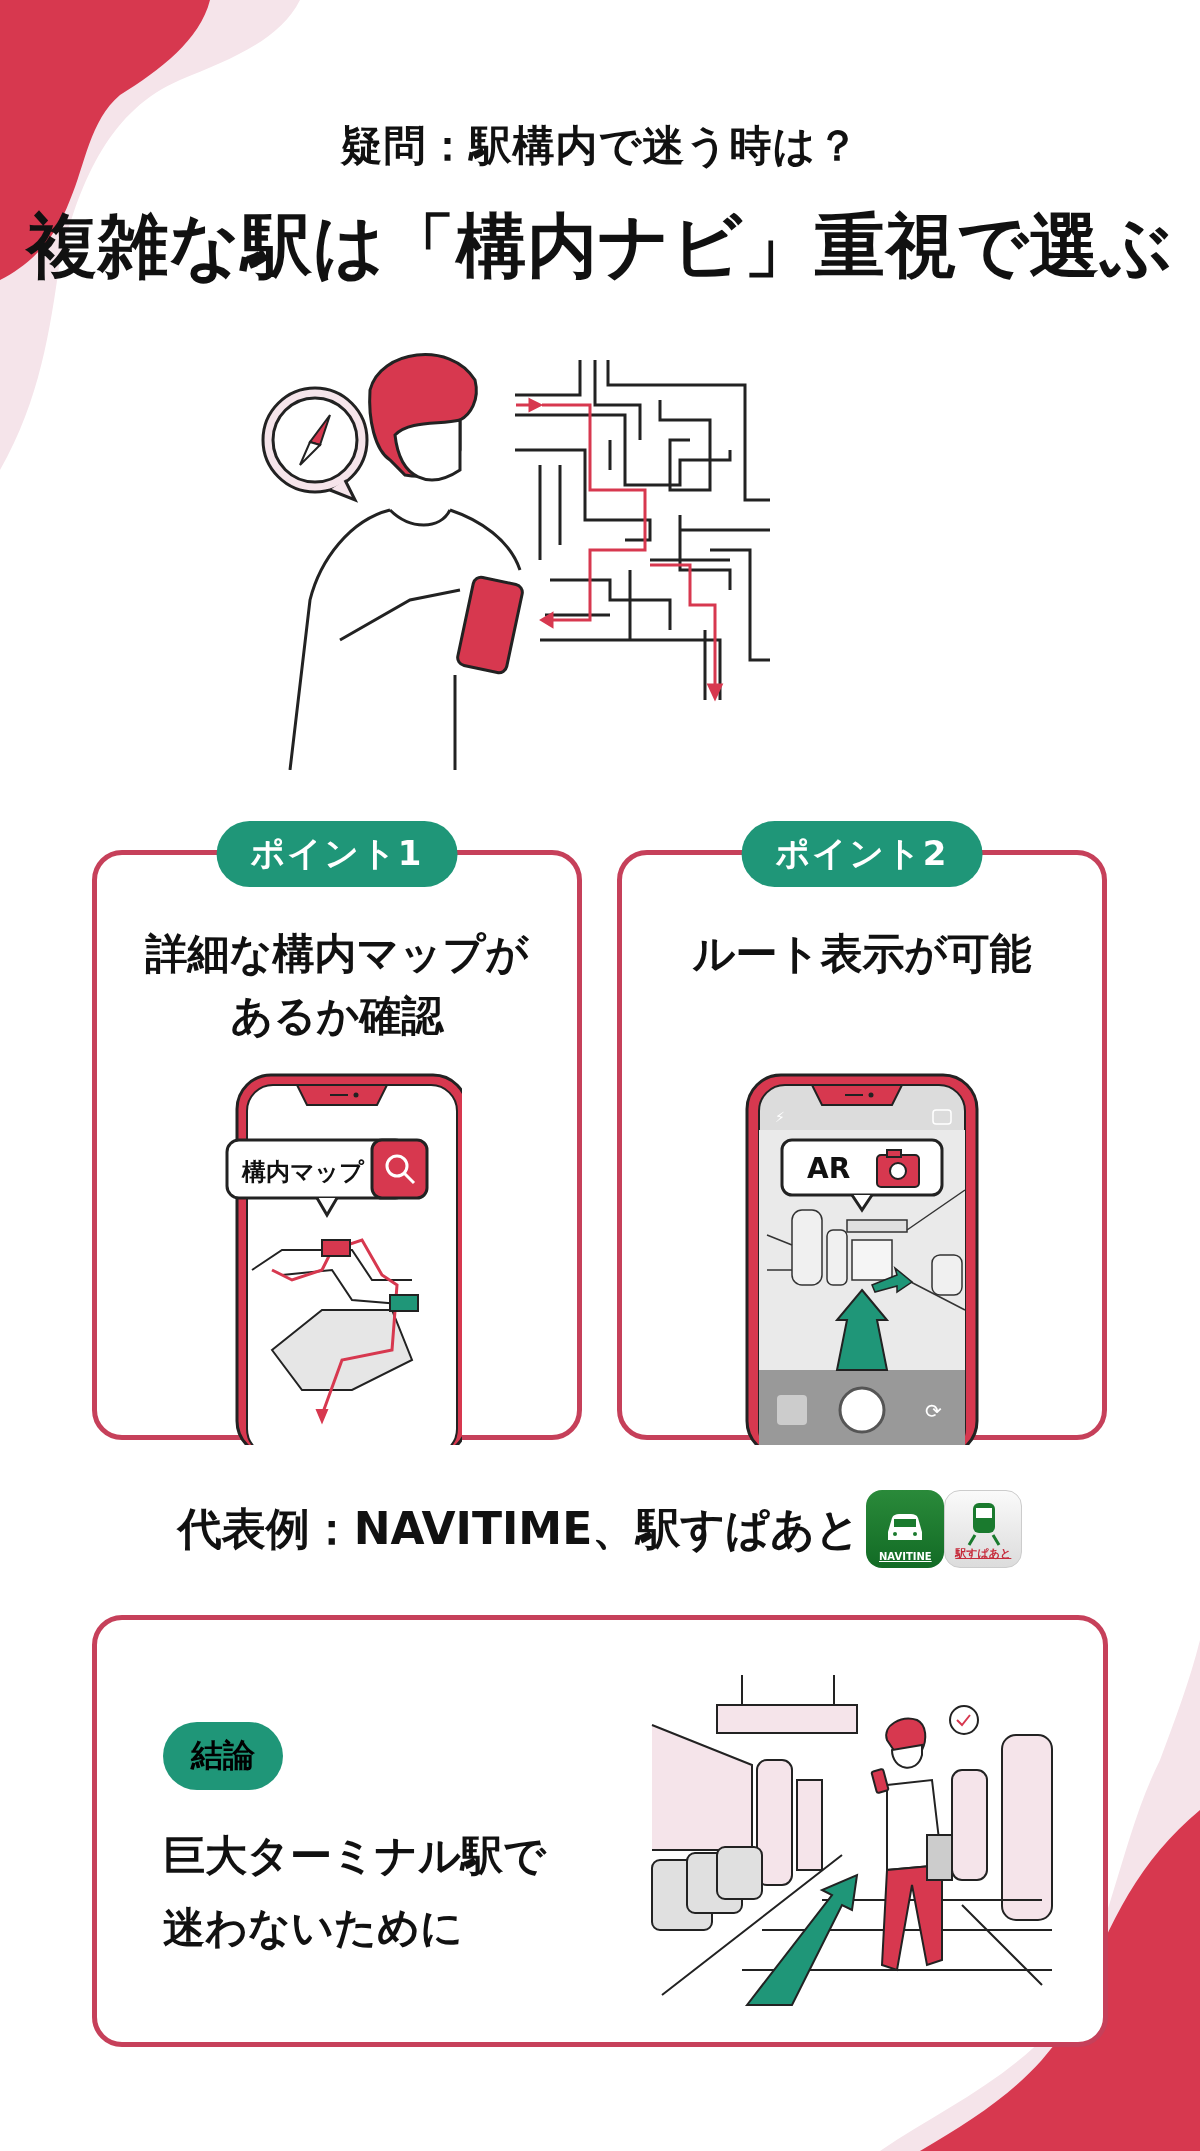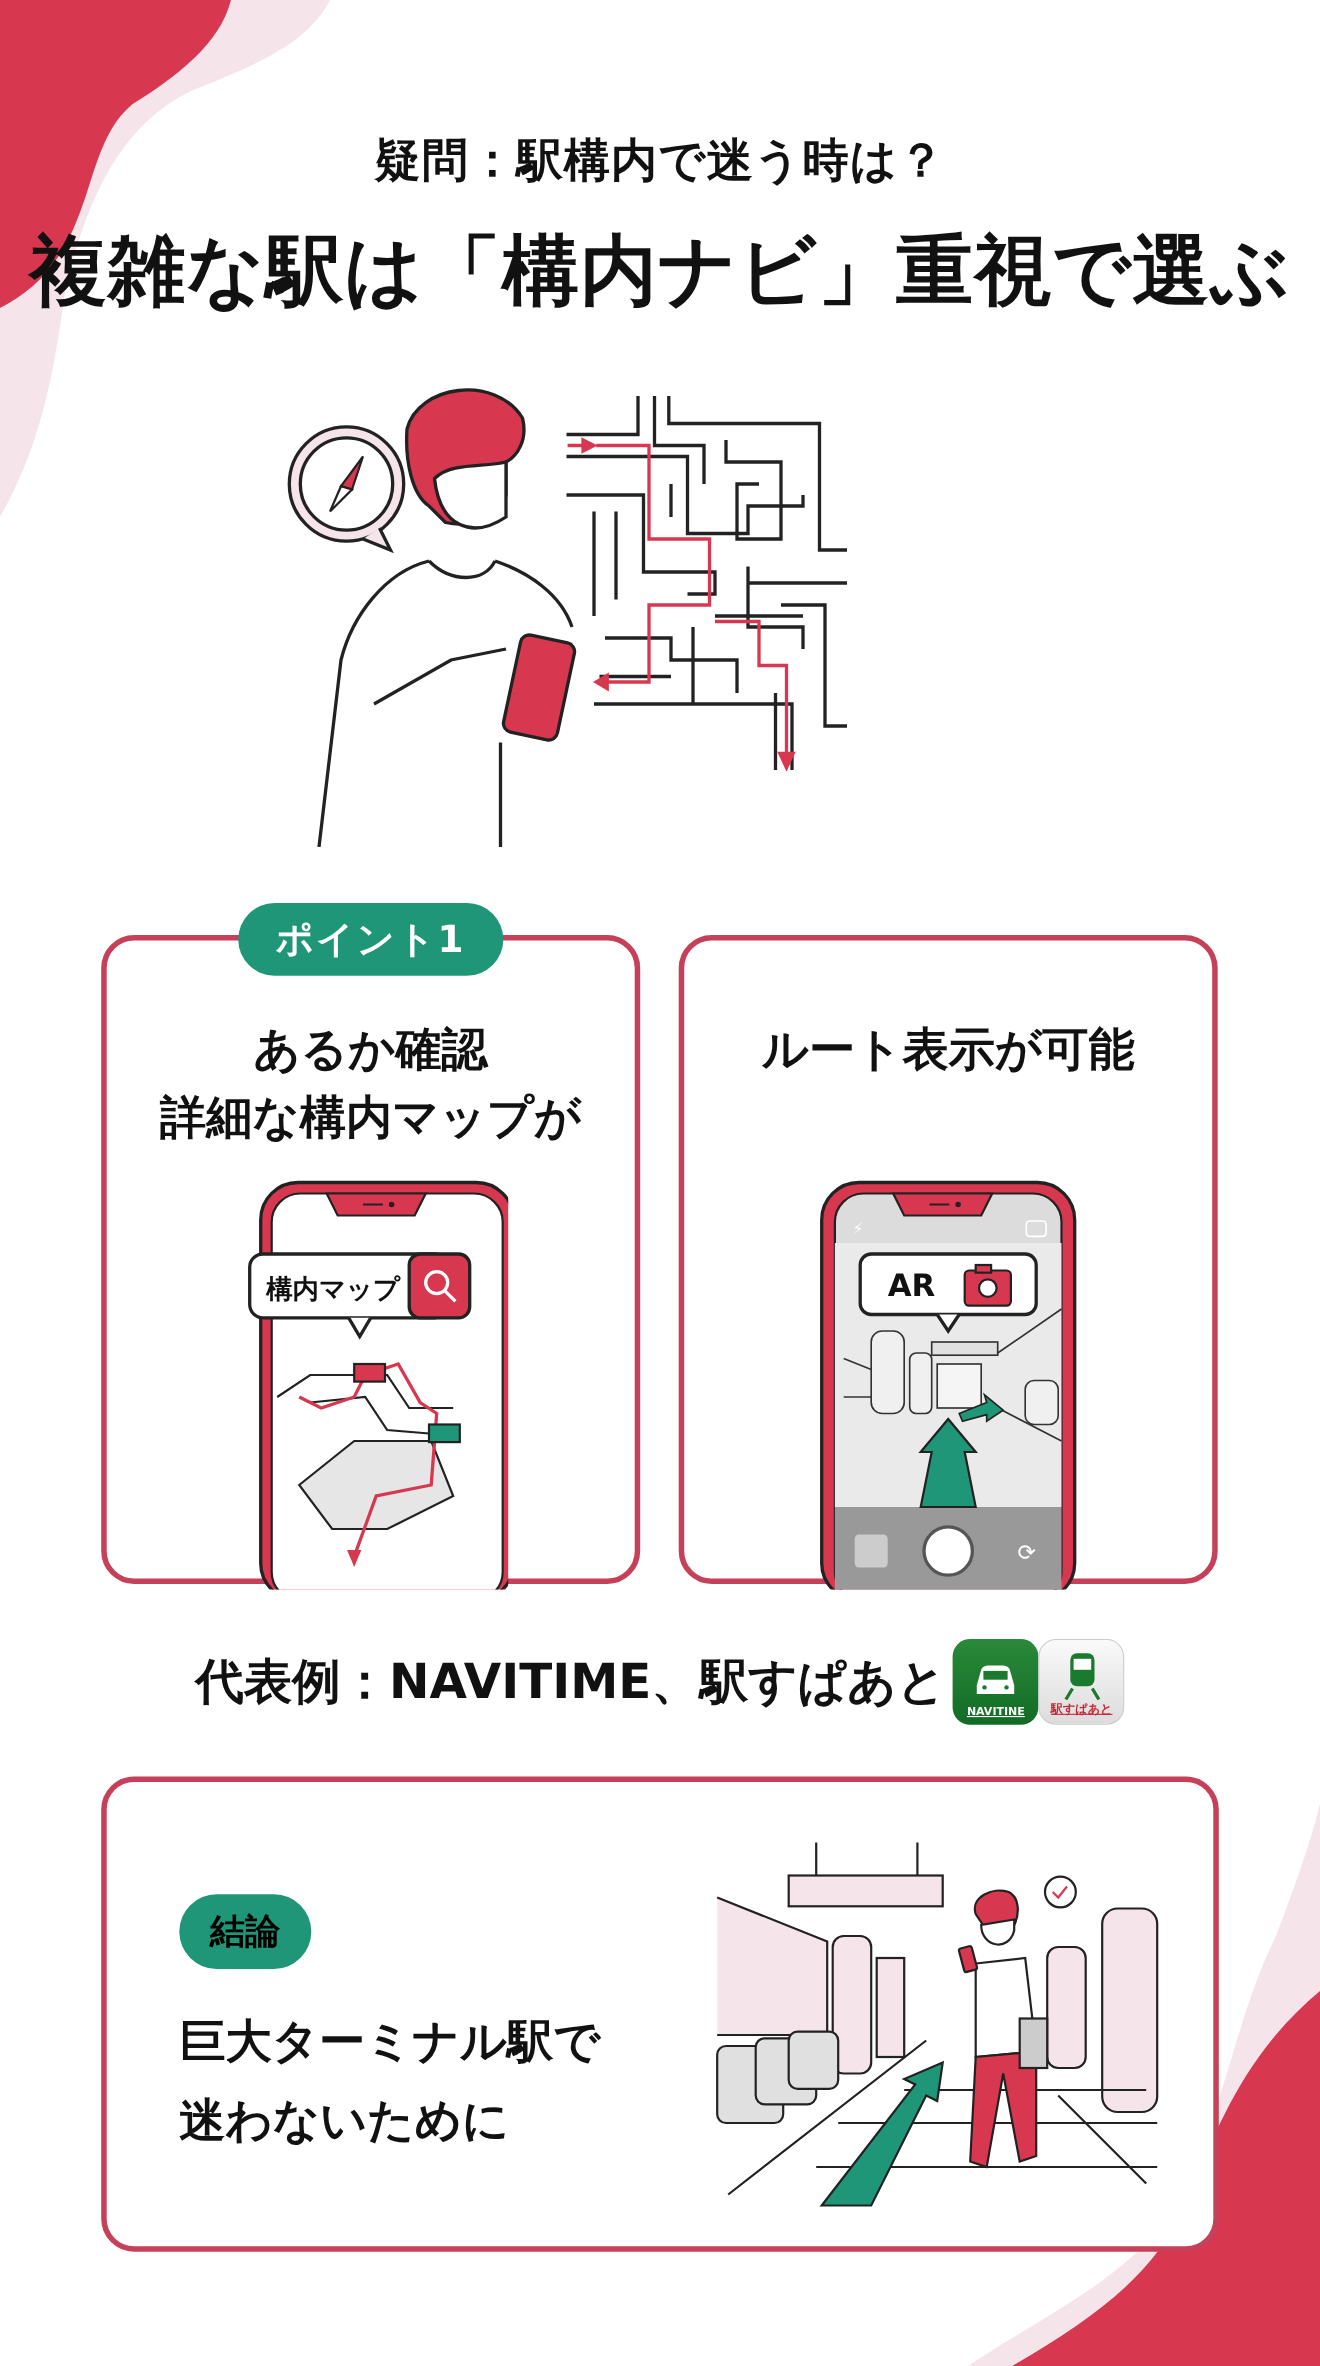--- a/index.html
+++ b/index.html
@@ -81,22 +81,22 @@
     <polygon points="280,60 290,65 280,70" fill="#d7384f"></polygon>
     <polygon points="302,274 292,280 302,286" fill="#d7384f"></polygon>
     <path d="M400,225 L440,225 L440,265 L465,265 L465,345"></path>
     <polygon points="459,345 465,358 471,345" fill="#d7384f"></polygon>
   </g>
 </svg>
 
 <div class="point-card p1">
   <div class="point-badge">ポイント1</div>
   <div class="point-text">
+    <div>詳細な構内マップが</div>
     <div>あるか確認</div>
-    <div>詳細な構内マップが</div>
   </div>
   <svg class="phone" viewBox="0 0 250 375">
     <rect x="25" y="5" width="230" height="380" rx="34" fill="#d7384f" stroke="#222" stroke-width="3"></rect>
     <rect x="35" y="15" width="210" height="370" rx="26" fill="#fff" stroke="#222" stroke-width="2"></rect>
     <path d="M85,15 L175,15 L165,35 L95,35 Z" fill="#d7384f" stroke="#222" stroke-width="2"></path>
     <line x1="118" y1="25" x2="136" y2="25" stroke="#222" stroke-width="2"></line>
     <circle cx="144" cy="25" r="2.5" fill="#222"></circle>
     <g>
       <rect x="15" y="70" width="180" height="58" rx="12" fill="#fff" stroke="#222" stroke-width="3"></rect>
       <path d="M105,128 L115,145 L125,128" fill="#fff" stroke="#222" stroke-width="3"></path>
@@ -111,20 +111,21 @@
       <path d="M70,205 L120,200 L140,230 L200,235"></path>
       <path d="M60,200 L80,210 L110,200 L120,180 L150,170 L170,205 L185,215 L180,280 L130,290 L110,345" stroke="#d7384f" stroke-width="3"></path>
       <rect x="110" y="170" width="28" height="16" fill="#d7384f"></rect>
       <rect x="178" y="225" width="28" height="16" fill="#1f9678"></rect>
       <polygon points="105,340 110,352 115,340" fill="#d7384f" stroke="#d7384f"></polygon>
     </g>
   </svg>
 </div>
 
 <div class="point-card p2">
+  <div class="point-badge">ポイント2</div>
   <div class="point-text">
     <div>ルート表示が可能</div>
   </div>
   <svg class="phone" viewBox="0 0 250 375">
     <rect x="10" y="5" width="230" height="380" rx="34" fill="#d7384f" stroke="#222" stroke-width="3"></rect>
     <rect x="22" y="15" width="206" height="370" rx="26" fill="#dcdcdc" stroke="#222" stroke-width="2"></rect>
     <rect x="22" y="60" width="206" height="240" fill="#eaeaea"></rect>
     <rect x="22" y="300" width="206" height="85" fill="#999"></rect>
     <path d="M75,15 L165,15 L155,35 L85,35 Z" fill="#d7384f" stroke="#222" stroke-width="2"></path>
     <line x1="108" y1="25" x2="126" y2="25" stroke="#222" stroke-width="2"></line>

